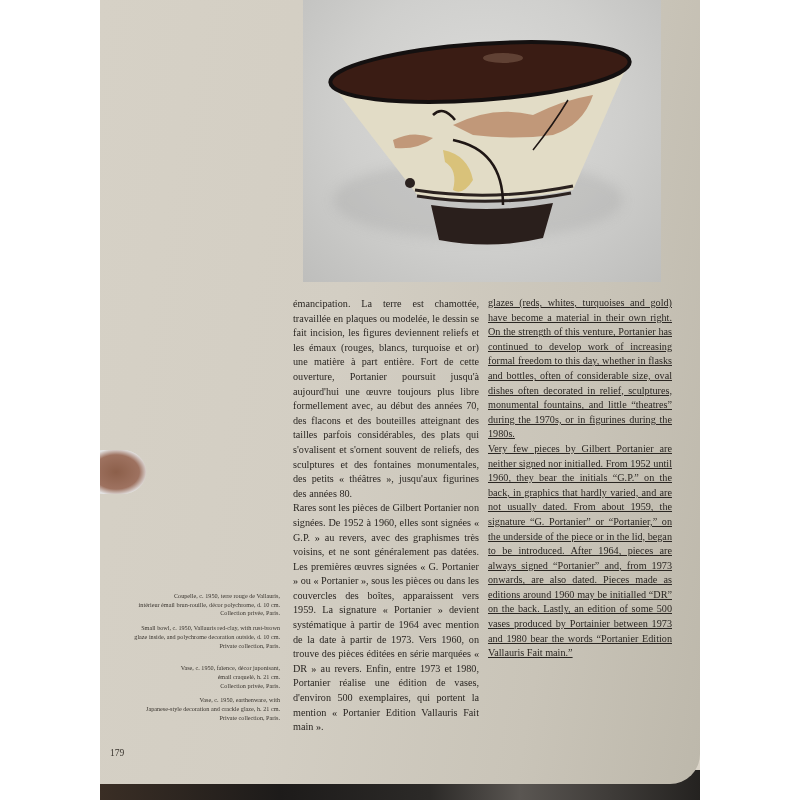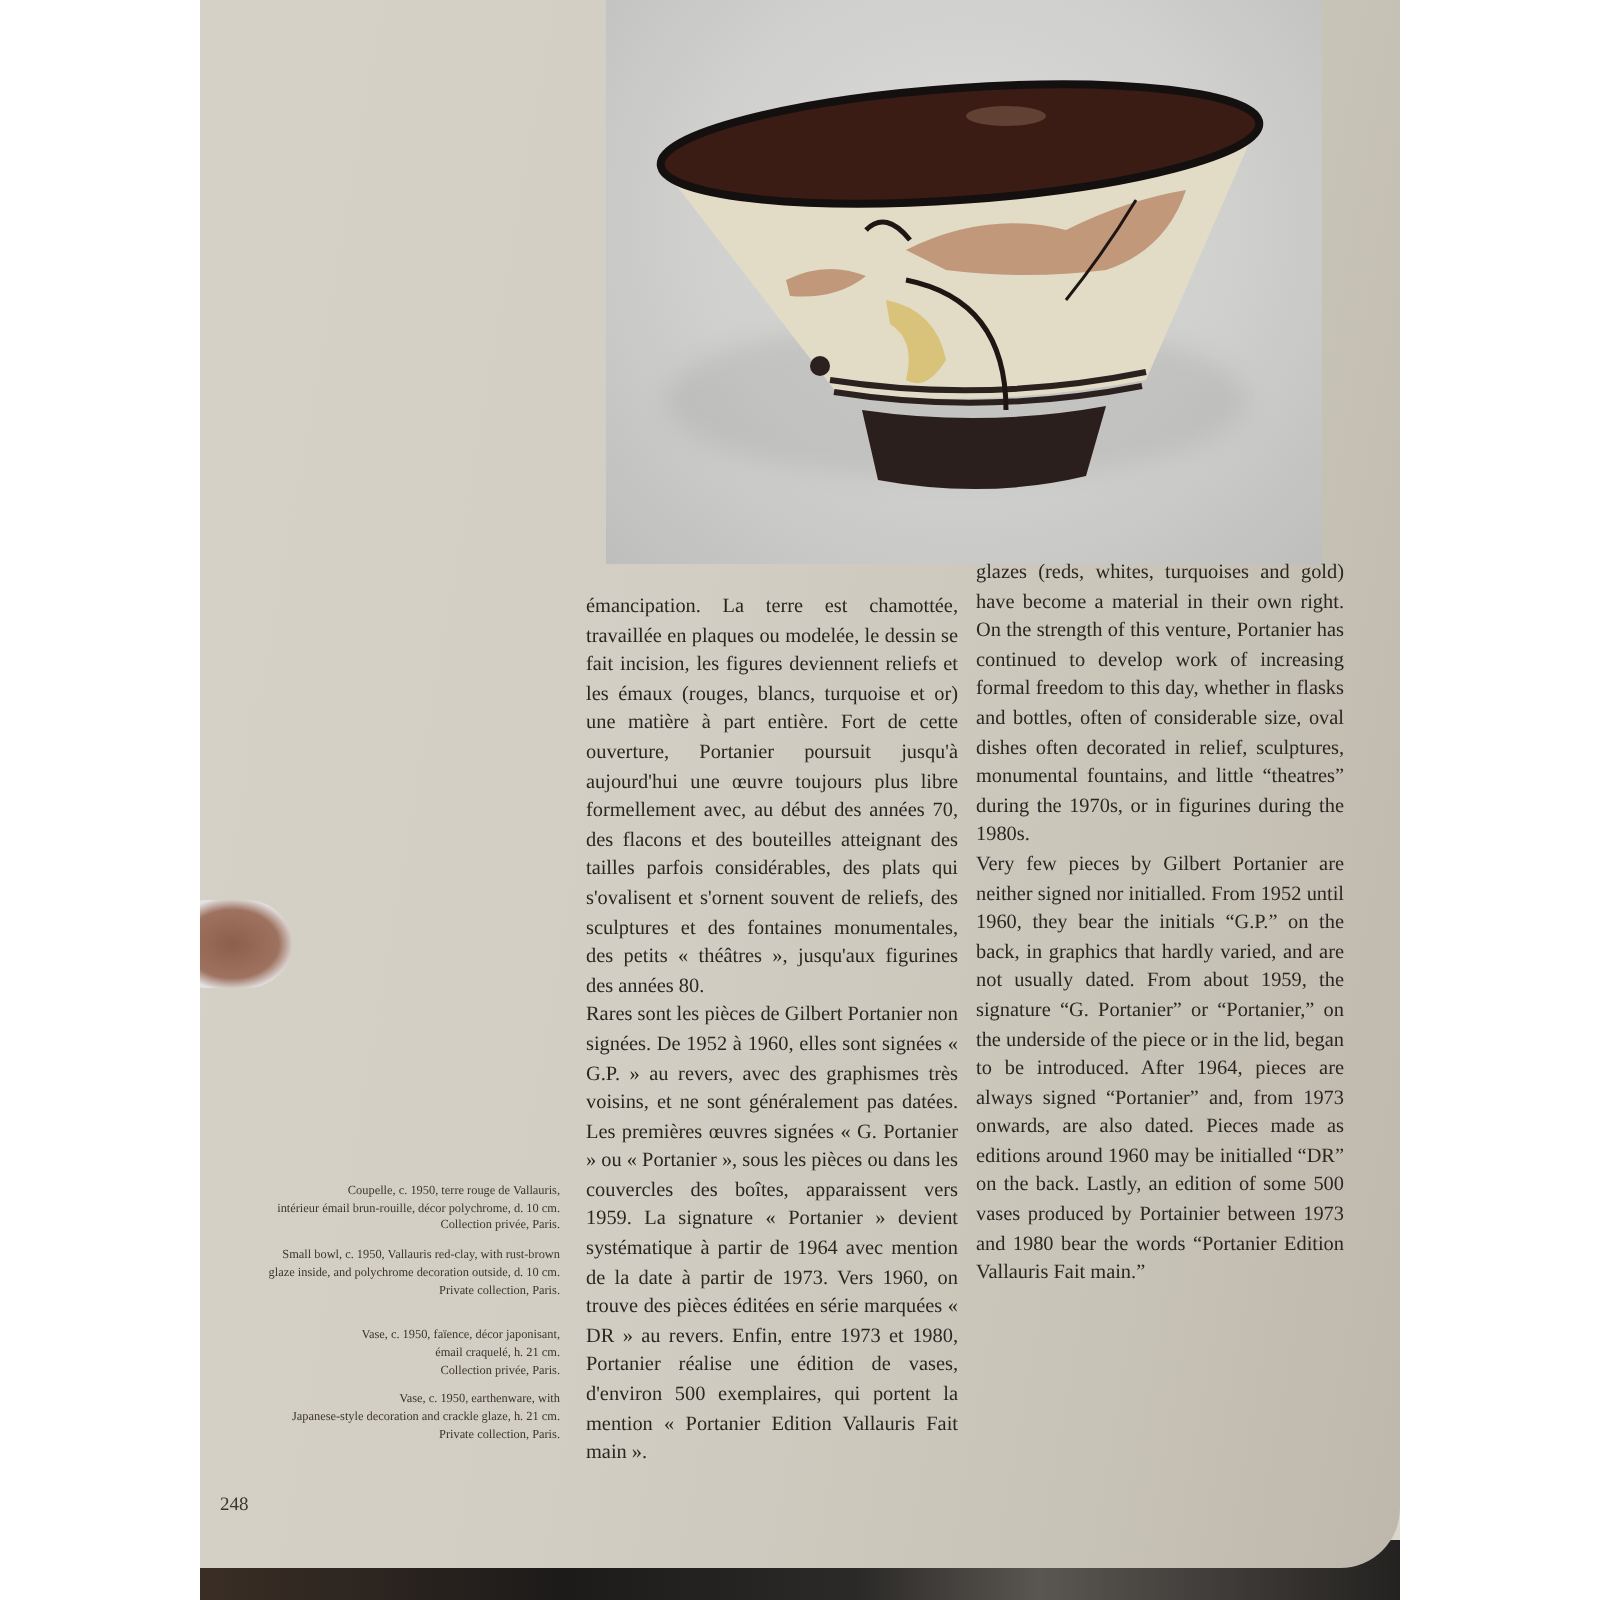--- a/index.html
+++ b/index.html
@@ -34,21 +34,21 @@
     .photo .shadow {
       position: absolute; left: 30px; top: 160px; width: 290px; height: 80px; border-radius: 50%;
       background: rgba(150,150,150,0.25); filter: blur(6px);
     }
     .col {
       position: absolute; z-index: 3; color: #2a2622;
       font-size: 10.2px; line-height: 14.6px; text-align: justify;
     }
     .col p { margin: 0; }
     .col-fr { left: 293px; top: 297px; width: 186px; }
-    .col-en { left: 488px; top: 280px; width: 184px; }
+    .col-en { left: 488px; top: 296px; width: 184px; text-decoration: underline; }
     .captions {
       position: absolute; left: 110px; top: 592px; width: 170px; z-index: 3;
       text-align: right; color: #3a352f; font-size: 6.2px; line-height: 8.7px;
     }
     .captions .cap { margin-bottom: 6px; }
     .captions .cap.gap { margin-bottom: 14px; }
     .page-number {
       position: absolute; left: 110px; top: 748px; z-index: 3;
       font-size: 9.5px; color: #3a352f;
     }
@@ -119,15 +119,15 @@
     <div>émail craquelé, h. 21 cm.</div>
     <div>Collection privée, Paris.</div>
   </div>
   <div class="cap">
     <div>Vase, c. 1950, earthenware, with</div>
     <div>Japanese-style decoration and crackle glaze, h. 21 cm.</div>
     <div>Private collection, Paris.</div>
   </div>
 </div>
 
-<div class="page-number">248</div>
+<div class="page-number">179</div>
 
 <div class="thumb"></div>
 
 </body></html>

